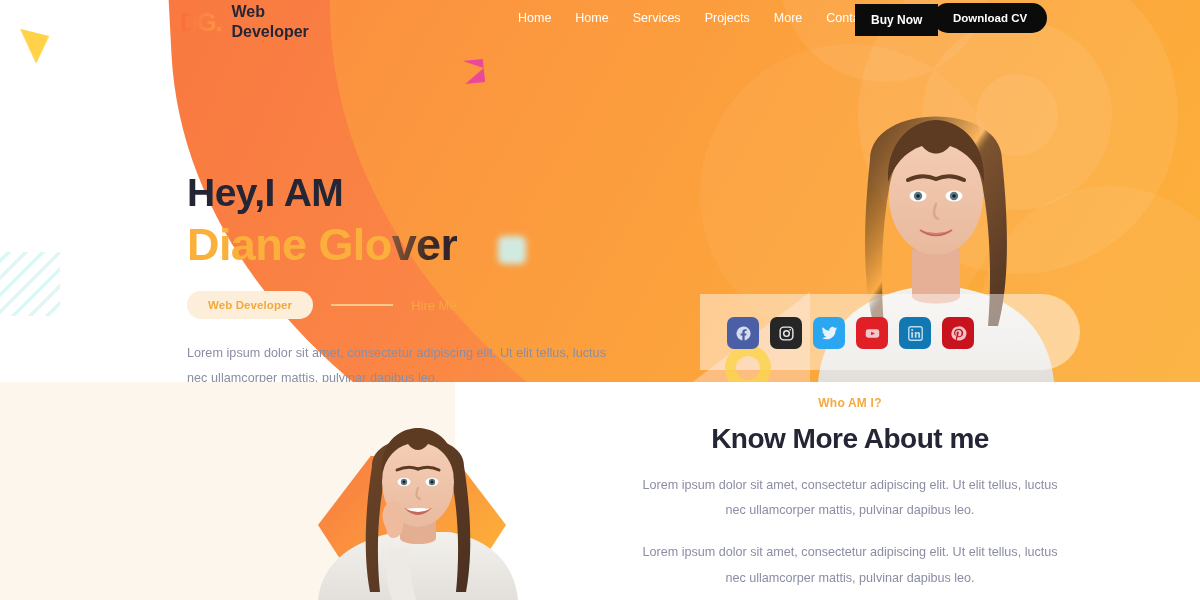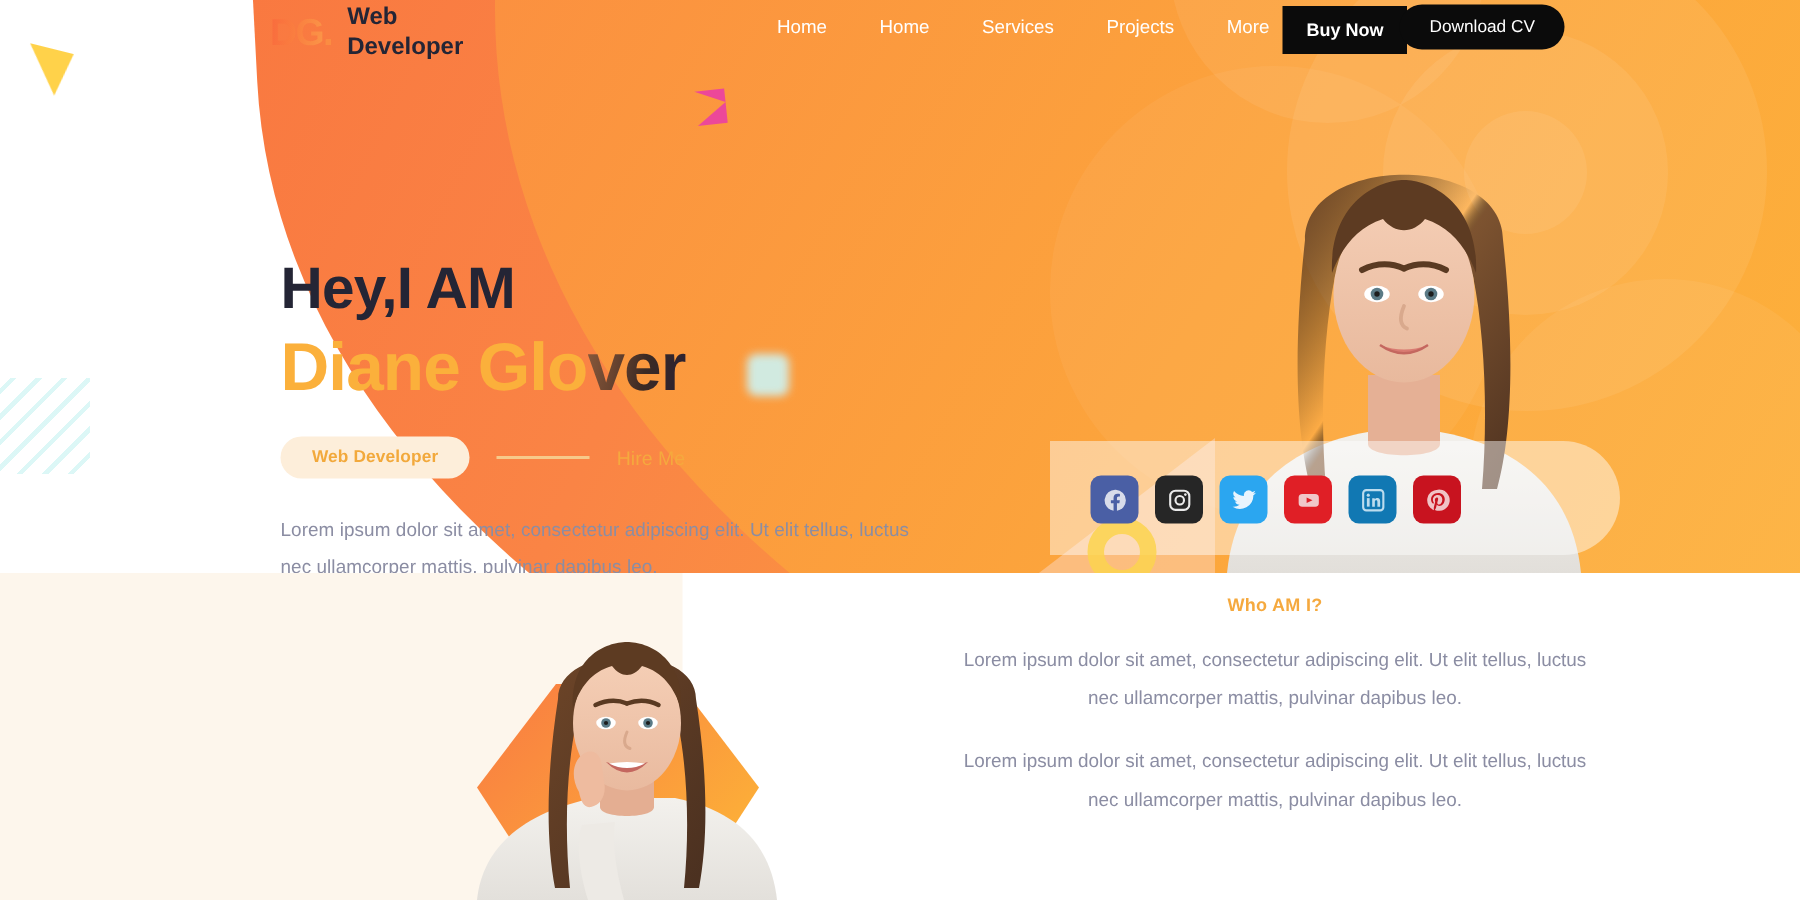--- a/index.html
+++ b/index.html
@@ -134,30 +134,30 @@
   .about-p + .about-p { margin-top:17px; }
 
   
   .nav { position:absolute; left:0; top:0; width:1200px; height:38px; z-index:30; }
   .logo-wrap { position:absolute; left:180px; top:2px; display:flex; align-items:center; gap:10px; }
   .logo-mark { font-size:25px; font-weight:800; line-height:1;
     background:linear-gradient(95deg,#f96b3d 0%,#fa8040 45%,#fb9c4a 100%);
     -webkit-background-clip:text; background-clip:text; color:transparent; letter-spacing:-1px; }
   .logo-dot { color:#fb8c42; }
   .logo-text { font-size:16px; font-weight:700; color:#242535; line-height:1.28; }
-  .nav-links { position:absolute; left:518px; top:11px; display:flex; align-items:center; gap:35px; }
+  .nav-links { position:absolute; left:518px; top:11px; display:flex; align-items:center; gap:24px; }
   .nav-link { color:#fff; font-size:12.5px; font-weight:500; text-decoration:none; white-space:nowrap; }
   .btn-buy {
     position:absolute; left:855px; top:4px;
     background:#0b0b0b; color:#fff; font-size:12px; font-weight:700;
     padding:9px 16px; border:none; cursor:pointer; white-space:nowrap;
   }
   .btn-cv {
     position:absolute; left:933px; top:3px;
-    background:#0b0b0b; color:#fff; font-size:11.5px; font-weight:400;
+    background:#0b0b0b; color:#fff; font-size:11.5px; font-weight:700;
     padding:9px 20px; border-radius:18px; border:none; cursor:pointer; white-space:nowrap;
   }
 </style>
 </head>
 <body>
 
 <div class="page">
 
   <section class="hero">
     <div class="hero-blob"></div>
@@ -328,20 +328,21 @@
       <path d="M104 88 q14 14 28 0 q-14 5 -28 0 z" fill="#c4675f"></path>
       <path d="M106 89 q12 6 24 0 q-12 -2 -24 0 z" fill="#fff"></path>
 
       <path d="M86 108 c-6 -10 -4 -22 4 -26 c6 -3 10 1 11 7 l2 14 c1 8 -3 14 -9 15 c-5 1 -7 -5 -8 -10z" fill="#eebb9f"></path>
       <path d="M88 130 c-4 12 -2 30 4 50 l24 0 c-6 -22 -8 -40 -6 -52 z" fill="#edeae5"></path>
     </svg>
   </div>
 
   <div class="about-copy">
     <div class="eyebrow">Who AM I?</div>
+    <h2 class="about-h2">Know More About me</h2>
     <p class="about-p">Lorem ipsum dolor sit amet, consectetur adipiscing elit. Ut elit tellus, luctus nec ullamcorper mattis, pulvinar dapibus leo.</p>
     <p class="about-p">Lorem ipsum dolor sit amet, consectetur adipiscing elit. Ut elit tellus, luctus nec ullamcorper mattis, pulvinar dapibus leo.</p>
 
   </div>
 
   <nav class="nav">
     <div class="logo-wrap">
       <span class="logo-mark"><span>DG</span><span class="logo-dot">.</span></span>
       <span class="logo-text">
         <span>Web</span><br>

